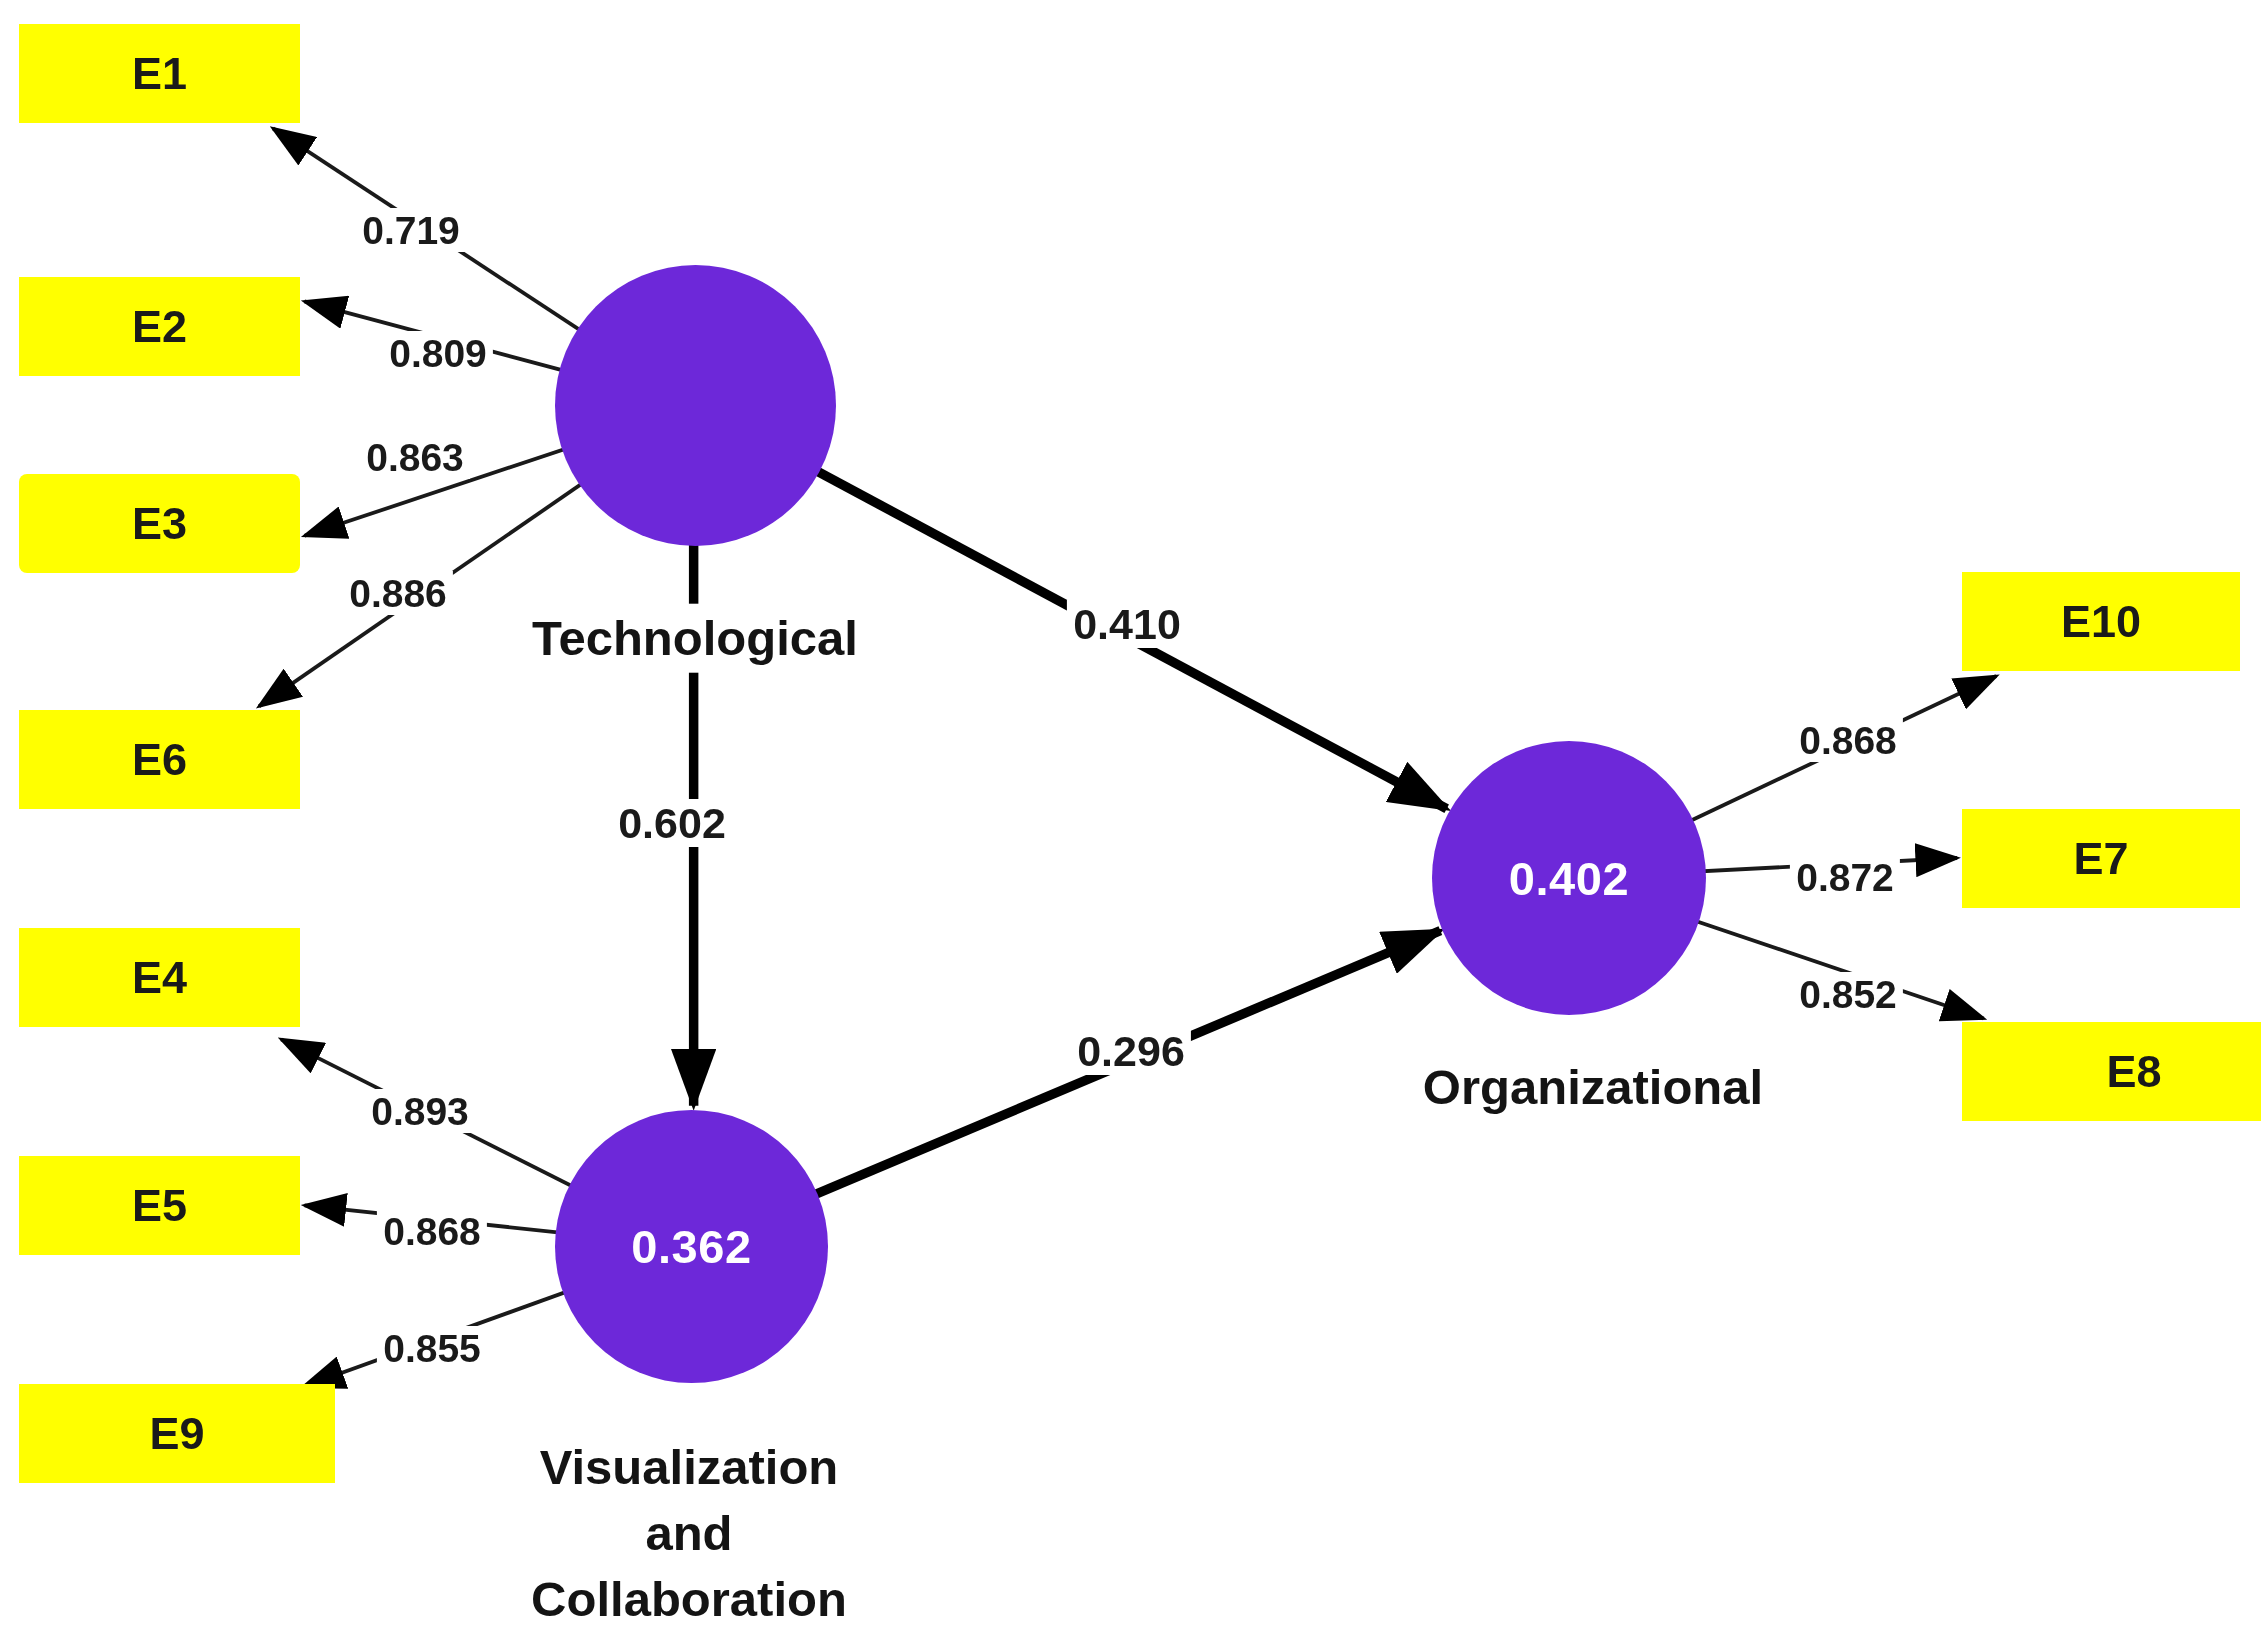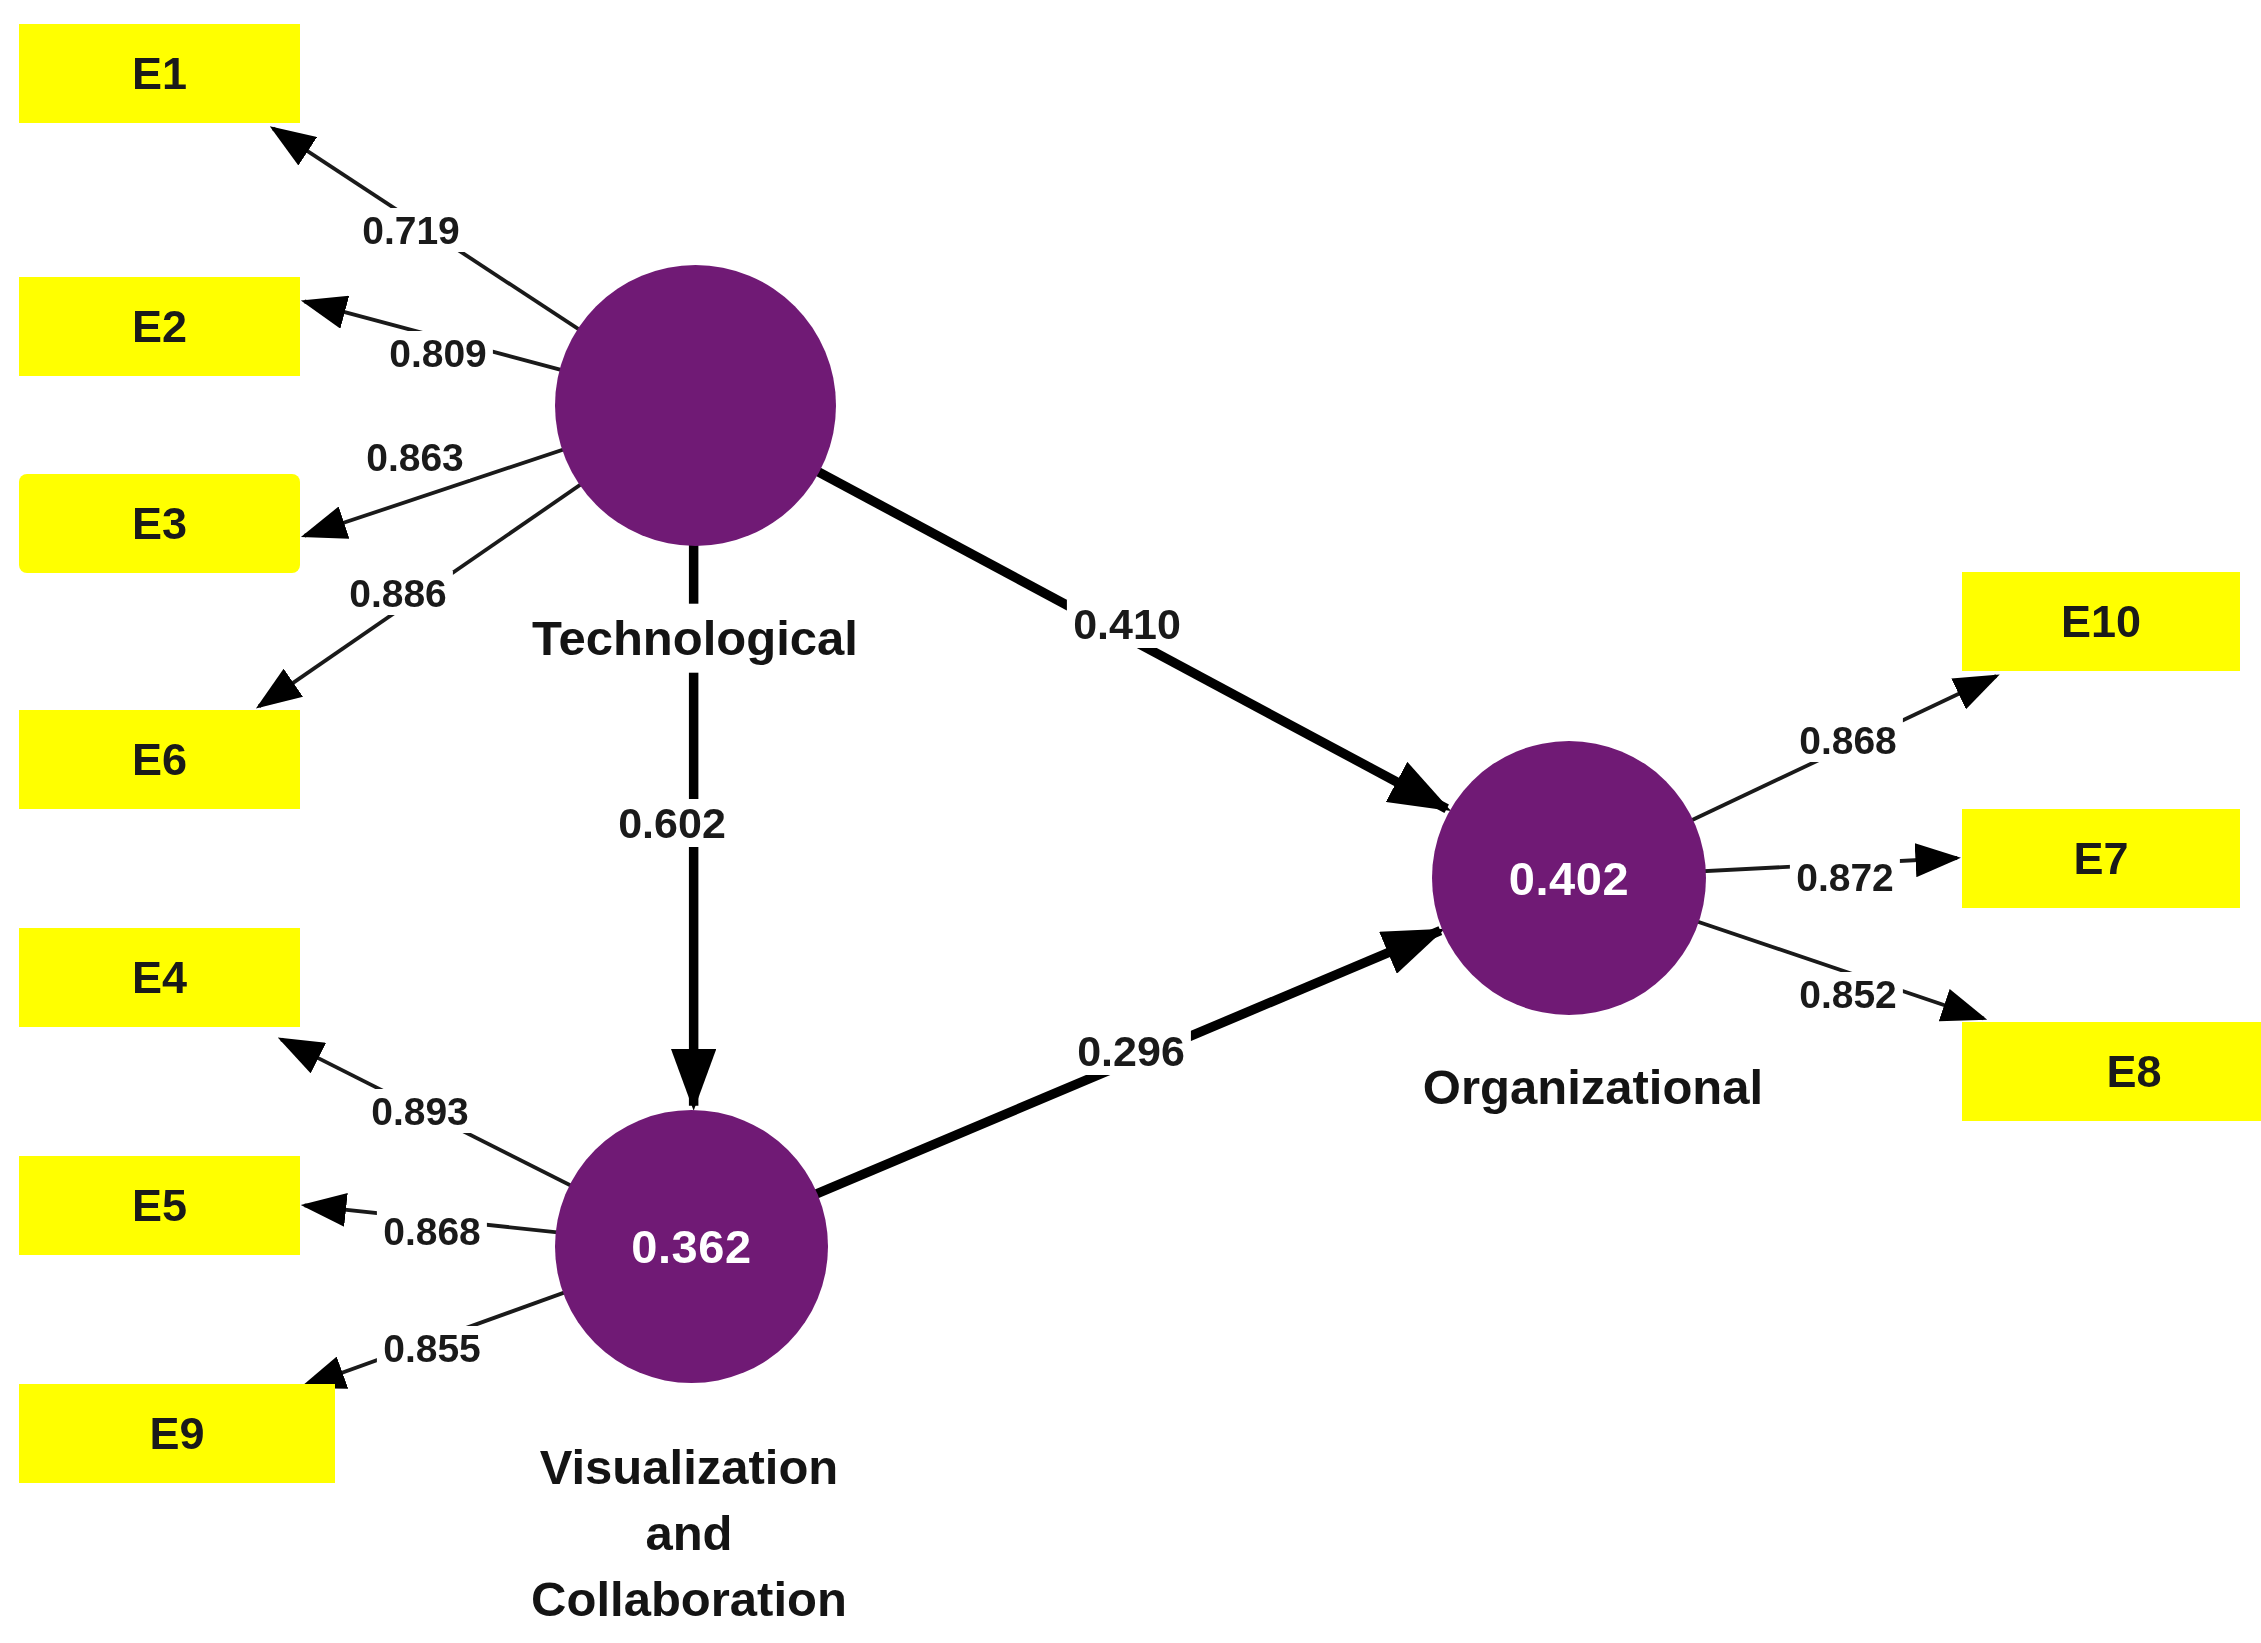--- a/index.html
+++ b/index.html
@@ -9,21 +9,21 @@
     font-family: "Liberation Sans", sans-serif;
     overflow: hidden;
   }
   #canvas { position: relative; width: 2261px; height: 1644px; background: #FFFFFF; }
   #edges { position: absolute; left: 0; top: 0; width: 2261px; height: 1644px; }
   #edges line.m { stroke: #1a1a1a; stroke-width: 6; }
   #edges line.s { stroke: #000000; stroke-width: 15; }
 
   .construct {
     position: absolute; border-radius: 50%;
-    background: #701a75;
+    background: #6d28d9;
     display: flex; align-items: center; justify-content: center;
   }
   .construct .value {
     color: #FFFFFF; font-size: 47px; font-weight: 700; letter-spacing: 0.6px;
   }
 
   .indicator {
     position: absolute; background: #FFFF00;
     display: flex; align-items: center; justify-content: center;
     color: #1a1a1a; font-size: 45px; font-weight: 700;

